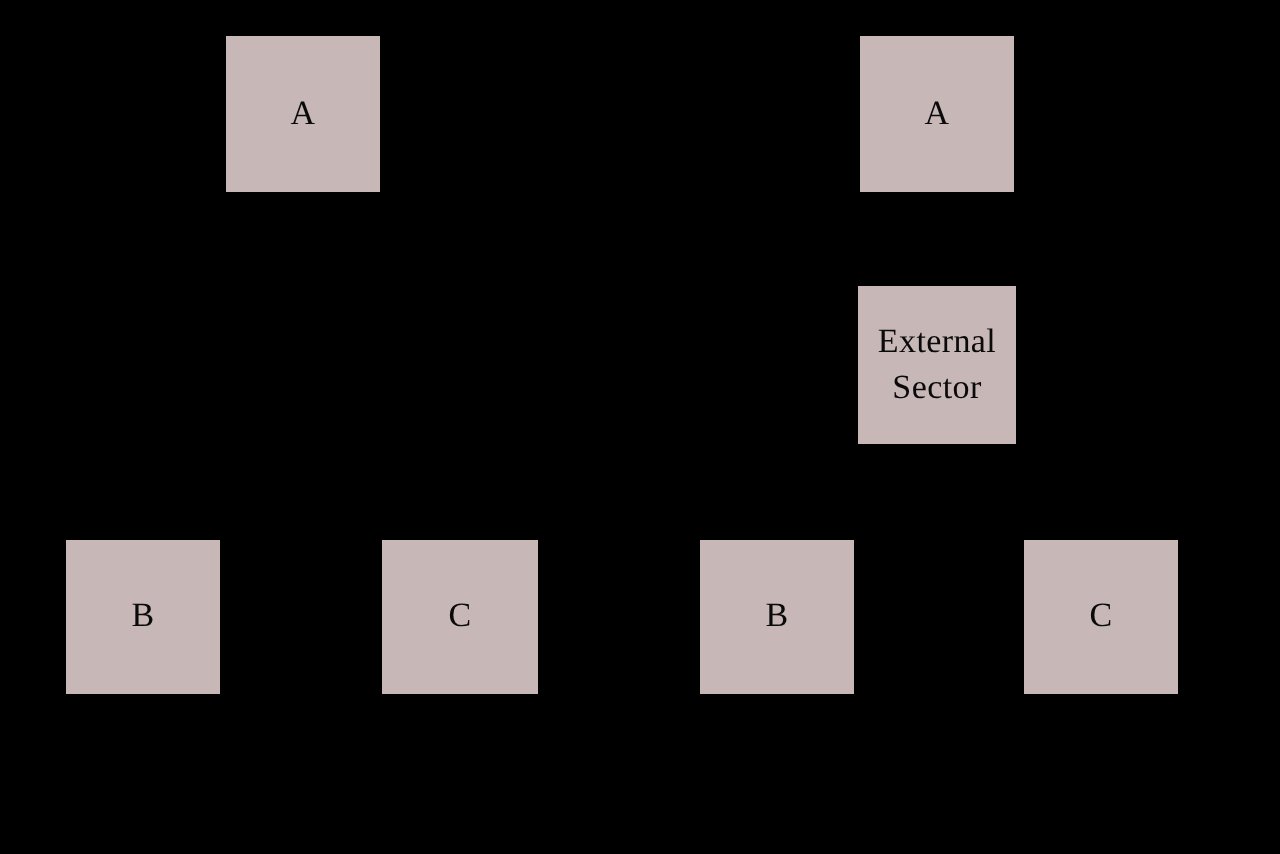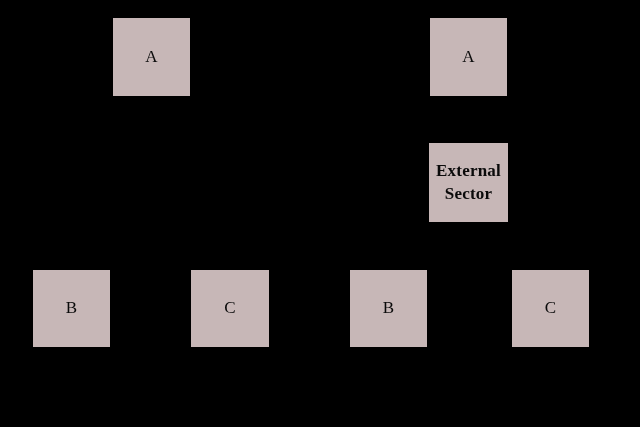--- a/index.html
+++ b/index.html
@@ -48,21 +48,21 @@
         <span class="label">B</span>
       </div>
       <div class="node" style="left: 191px; top: 270px; width: 78px; height: 77px; background: rgb(199, 183, 183); color: rgb(10, 10, 10);">
         <span class="label">C</span>
       </div>
     </div>
     <div style="position: absolute; left: 0px; top: 0px; width: 100%; height: 100%;">
       <div class="node" style="left: 430px; top: 18px; width: 77px; height: 78px; background: rgb(199, 183, 183); color: rgb(10, 10, 10);">
         <span class="label">A</span>
       </div>
-      <div class="node" style="left: 429px; top: 143px; width: 79px; height: 79px; background: rgb(199, 183, 183); color: rgb(10, 10, 10); font-weight: bold;">
+      <div class="node" style="left: 429px; top: 143px; width: 79px; height: 79px; background: rgb(199, 183, 183); color: rgb(10, 10, 10);">
         <span class="label">External
 Sector</span>
       </div>
       <div class="node" style="left: 350px; top: 270px; width: 77px; height: 77px; background: rgb(199, 183, 183); color: rgb(10, 10, 10);">
         <span class="label">B</span>
       </div>
       <div class="node" style="left: 512px; top: 270px; width: 77px; height: 77px; background: rgb(199, 183, 183); color: rgb(10, 10, 10);">
         <span class="label">C</span>
       </div>
     </div>

